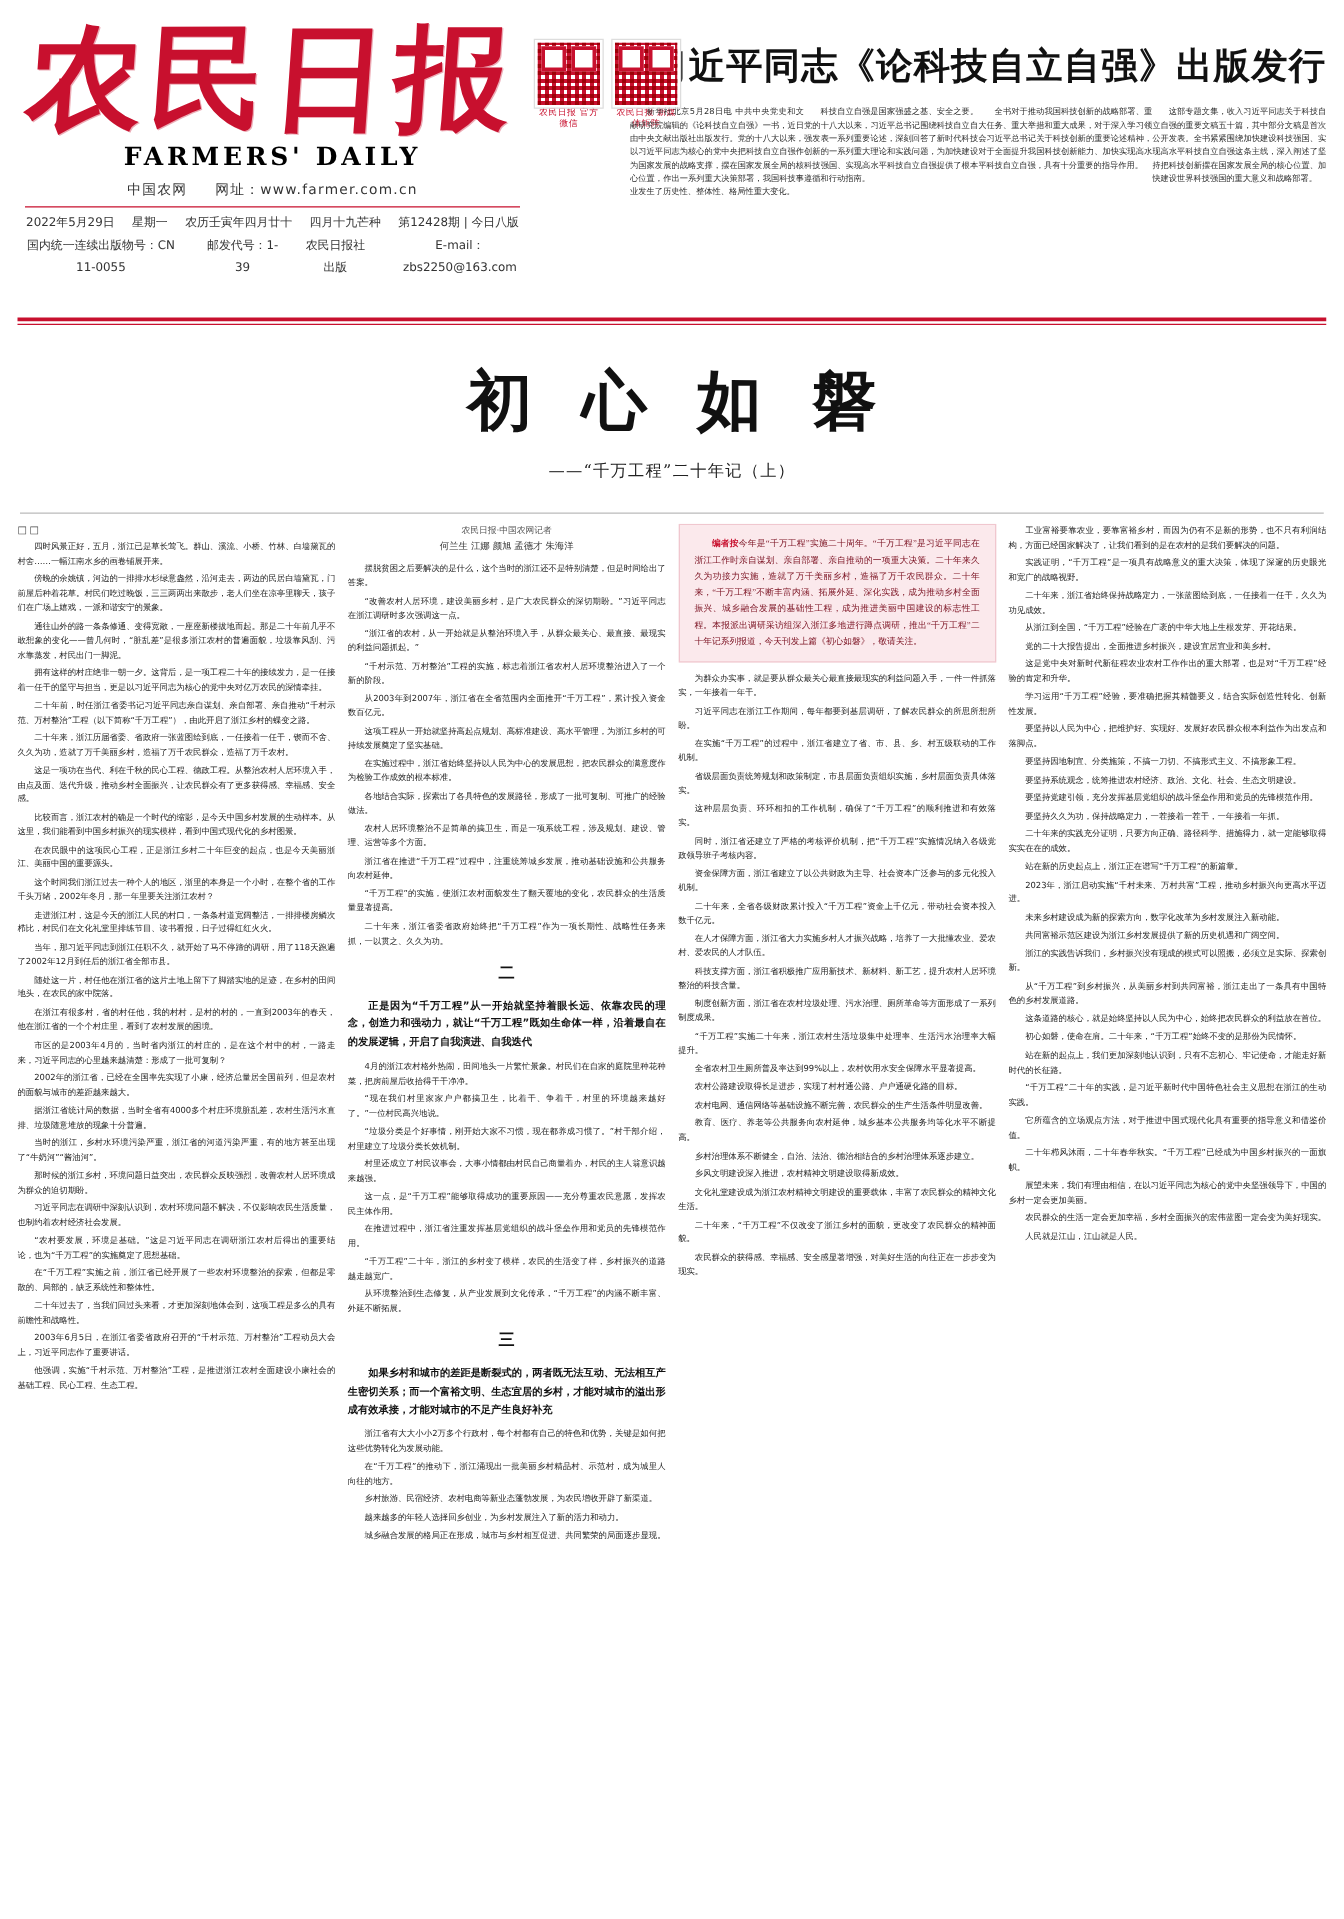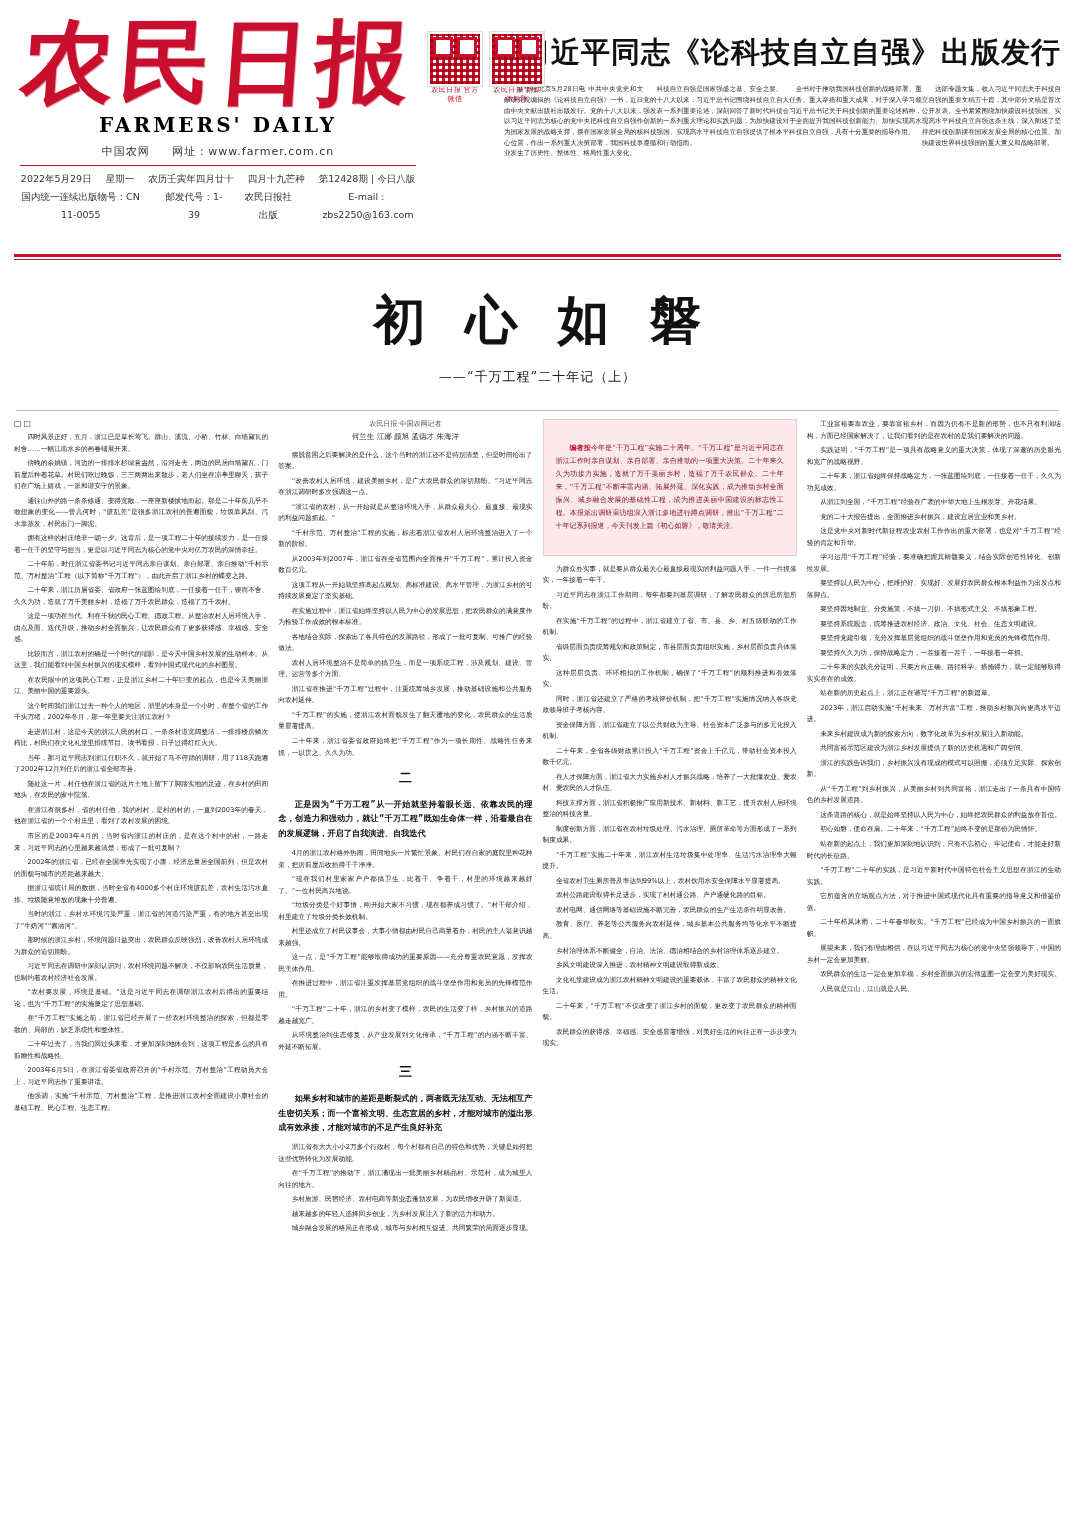--- a/index.html
+++ b/index.html
@@ -225,22 +225,23 @@
     text-align: center;
     font-family: "DejaVu Serif", "Liberation Serif", serif;
     font-size: 13px;
     font-weight: 700;
     margin: 10px 0 6px 0;
     color: #111;
   }
   .abstract {
     background: #fbe9ec;
     border: 1px solid #f0c7cf;
-    padding: 22px 12px;
+    padding: 9px 12px;
     margin-bottom: 8px;
+    font-family: Liberation Serif, serif;
   }
   .abstract p {
     font-size: 7px;
     line-height: 1.85;
     text-align: justify;
     text-indent: 2em;
     margin: 0;
     color: #7a1020;
     word-break: break-all;
   }

